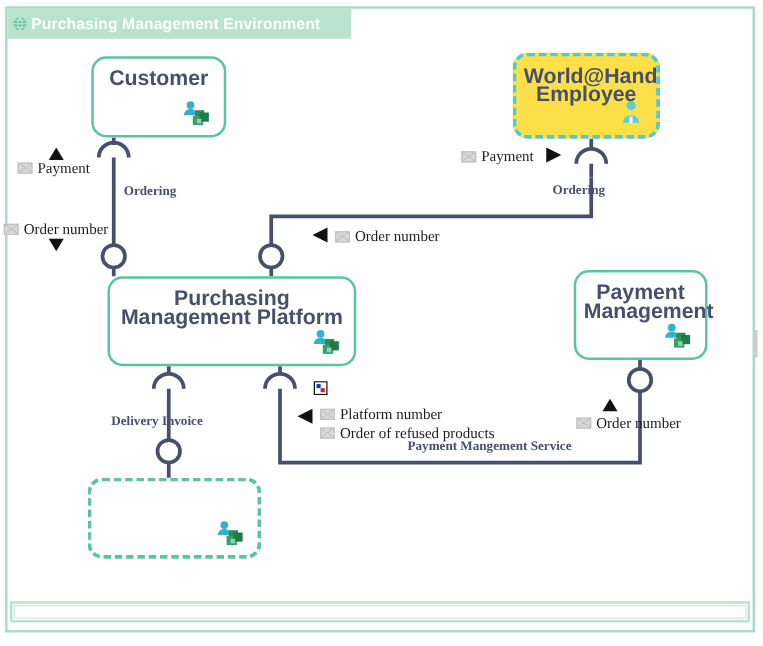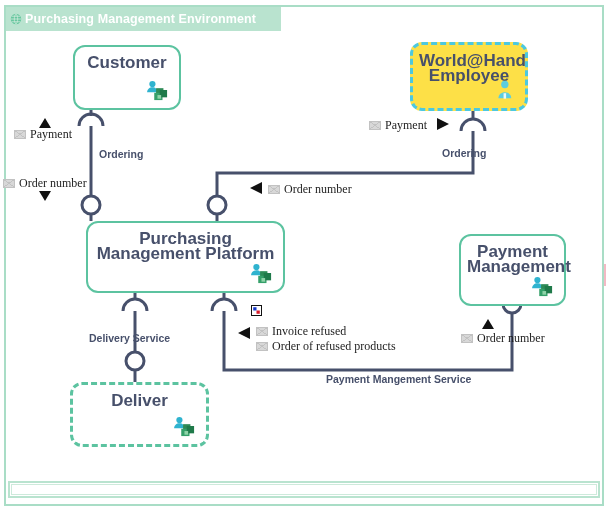--- a/index.html
+++ b/index.html
@@ -56,20 +56,21 @@
     position:absolute;left:0;right:0;top:8px;text-align:center;
     font-size:17px;font-weight:bold;color:#47506b;line-height:15px;
     padding:0 6px;box-sizing:border-box;
   }
   .node .node-icon{position:absolute;right:9px;bottom:7px;width:26px;height:22px;}
 
   
   .wire-label{
     position:absolute;font-size:10.5px;font-weight:bold;color:#47506b;
     white-space:nowrap;
+    font-family:Liberation Serif, serif;
   }
   
   .msg{
     position:absolute;display:flex;align-items:center;gap:4px;
     white-space:nowrap;
   }
   .msg .msg-text{
     font-family:"Liberation Serif", serif;font-size:12px;color:#1d1d1d;
   }
   .env-icon{
@@ -176,48 +177,47 @@
     <svg class="node-icon" viewBox="0 0 28 24">
       <circle cx="9" cy="5.5" r="3.4" fill="#2fb3cf"></circle>
       <path d="M3.2 14.5c0-3.4 2.6-5.6 5.8-5.6s5.8 2.2 5.8 5.6z" fill="#2fb3cf"></path>
       <rect x="13" y="10" width="8" height="7" fill="#2e8b57"></rect>
       <rect x="11" y="15" width="9" height="8" fill="#35a06a"></rect>
       <rect x="17" y="12" width="8" height="8" fill="#1f7a4a"></rect>
       <rect x="14.5" y="17.5" width="4" height="4" fill="#8fd4a8"></rect>
     </svg>
   </div>
 
-  <div class="node solid" style="left:459px;top:234px;width:107px;height:72px;">
+  <div class="node solid" style="left:459px;top:216px;width:107px;height:72px;">
     <div class="title">Payment Management</div>
     <svg class="node-icon" viewBox="0 0 28 24">
       <circle cx="9" cy="5.5" r="3.4" fill="#2fb3cf"></circle>
       <path d="M3.2 14.5c0-3.4 2.6-5.6 5.8-5.6s5.8 2.2 5.8 5.6z" fill="#2fb3cf"></path>
       <rect x="13" y="10" width="8" height="7" fill="#2e8b57"></rect>
       <rect x="11" y="15" width="9" height="8" fill="#35a06a"></rect>
       <rect x="17" y="12" width="8" height="8" fill="#1f7a4a"></rect>
       <rect x="14.5" y="17.5" width="4" height="4" fill="#8fd4a8"></rect>
     </svg>
   </div>
 
   <div class="node dashed-green" style="left:70px;top:382px;width:139px;height:65px;">
-    <div class="title">Deliver</div>
     <svg class="node-icon" viewBox="0 0 28 24">
       <circle cx="9" cy="5.5" r="3.4" fill="#2fb3cf"></circle>
       <path d="M3.2 14.5c0-3.4 2.6-5.6 5.8-5.6s5.8 2.2 5.8 5.6z" fill="#2fb3cf"></path>
       <rect x="13" y="10" width="8" height="7" fill="#2e8b57"></rect>
       <rect x="11" y="15" width="9" height="8" fill="#35a06a"></rect>
       <rect x="17" y="12" width="8" height="8" fill="#1f7a4a"></rect>
       <rect x="14.5" y="17.5" width="4" height="4" fill="#8fd4a8"></rect>
     </svg>
   </div>
 
   <div class="wire-label" style="left:99px;top:148px;">Ordering</div>
   <div class="wire-label" style="left:442px;top:147px;">Ordering</div>
-  <div class="wire-label" style="left:89px;top:332px;">Delivery Service</div>
-  <div class="wire-label" style="left:313px;top:373px;padding-left:13px;">Payment Mangement Service</div>
+  <div class="wire-label" style="left:89px;top:332px;">Delivery Invoice</div>
+  <div class="wire-label" style="left:313px;top:352px;padding-left:13px;">Payment Mangement Service</div>
 
   <div class="msg" style="left:14px;top:127px;">
     <span class="env-icon"></span>
     <span class="msg-text">Payment</span>
   </div>
 
   <div class="msg" style="left:3px;top:176px;">
     <span class="env-icon"></span>
     <span class="msg-text">Order number</span>
   </div>
@@ -227,21 +227,21 @@
     <span class="msg-text">Payment</span>
   </div>
 
   <div class="msg" style="left:268px;top:182px;">
     <span class="env-icon"></span>
     <span class="msg-text">Order number</span>
   </div>
 
   <div class="msg" style="left:256px;top:324px;">
     <span class="env-icon"></span>
-    <span class="msg-text">Invoice refused</span>
+    <span class="msg-text">Platform number</span>
   </div>
 
   <div class="msg" style="left:256px;top:339px;">
     <span class="env-icon"></span>
     <span class="msg-text">Order of refused products</span>
   </div>
 
   <div class="msg" style="left:461px;top:331px;">
     <span class="env-icon"></span>
     <span class="msg-text">Order number</span>

